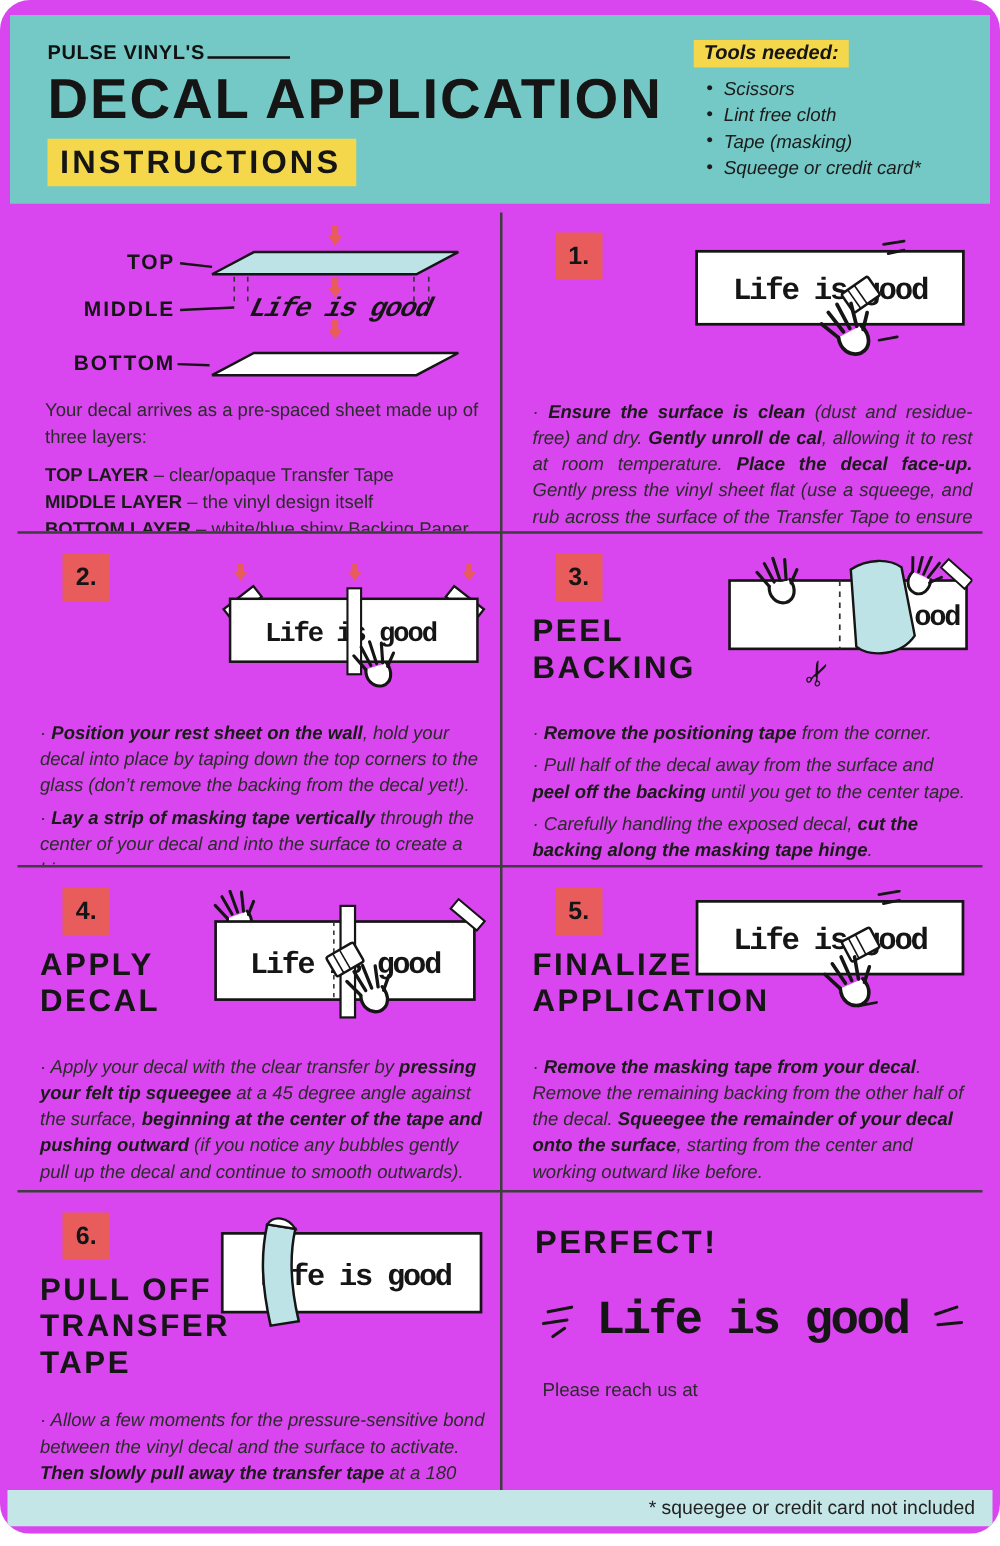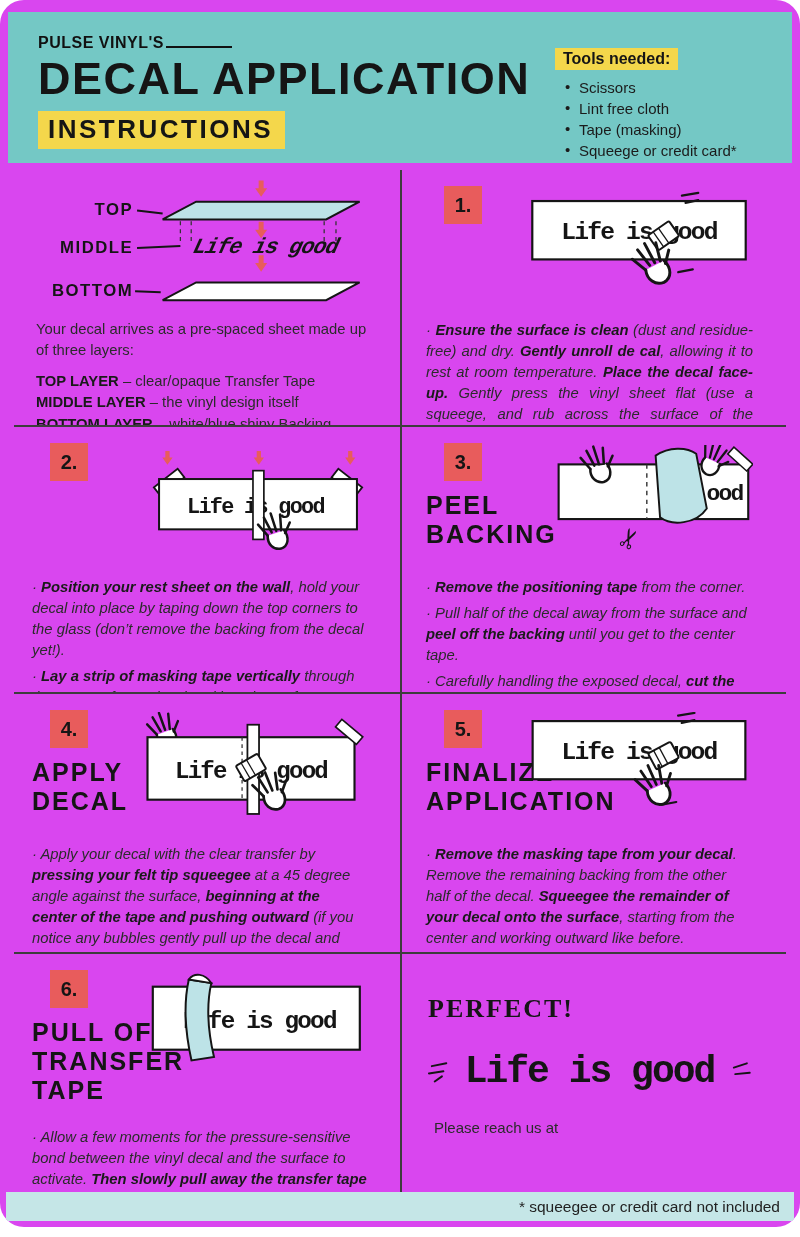--- a/index.html
+++ b/index.html
@@ -10,29 +10,29 @@
   html,body{background:#fff;}
   body{font-family:"Liberation Sans",sans-serif;color:var(--body);}
   .page{width:800px;height:1227px;position:relative;background:#d946ef;overflow:hidden;border-radius:24px;}
 
   
   .header{position:absolute;left:8px;right:8px;top:12px;height:151px;background:var(--teal);padding:22px 24px 0 30px;}
   .brand{font-size:16px;font-weight:700;letter-spacing:.5px;color:#111;}
   .brand-underline{display:inline-block;width:66px;border-bottom:2.5px solid #111;height:12px;margin-left:2px;}
   .page-title{font-size:45px;font-weight:800;letter-spacing:1.5px;color:#151515;margin-top:4px;line-height:1.0;}
   .badge{display:inline-block;background:var(--yellow);color:#151515;font-size:26px;font-weight:700;letter-spacing:2.5px;padding:3px 12px 4px 10px;margin-top:10px;}
-  .tools{position:absolute;top:36px;right:22px;width:215px;}
+  .tools{position:absolute;top:20px;right:22px;width:215px;font-style:italic;}
   .tools-title{display:inline-block;background:var(--yellow);font-size:16px;font-weight:700;padding:2px 8px;color:#151515;}
   .tools ul{list-style:none;margin:9px 0 0 10px;}
   .tools li{font-size:15px;color:#1b1b1b;margin-bottom:4px;padding-left:14px;position:relative;}
   .tools li::before{content:"•";position:absolute;left:0;top:-1px;}
 
   
   .grid{position:absolute;left:14px;right:14px;top:170px;display:grid;grid-template-columns:1fr 1fr;grid-template-rows:255px 267px 260px 250px;}
-  .cell{position:relative;overflow:hidden;padding:8px 33px 0 18px;}
+  .cell{position:relative;overflow:hidden;padding:8px 8px 0 18px;}
   .cell.rightcol{border-left:2px solid var(--line);padding-left:24px;}
   .cell.rowline{border-top:2px solid var(--line);}
 
   
   .step-head{position:relative;min-height:112px;}
   .num-badge{width:38px;height:38px;background:var(--red);color:#151515;font-size:20px;font-weight:800;display:flex;align-items:center;justify-content:center;margin:8px 0 10px 18px;}
   .step-title{font-size:25px;font-weight:800;letter-spacing:2px;line-height:1.16;color:#151515;white-space:pre-line;}
   .art{position:absolute;top:2px;right:0;}
   .step-body{margin-top:22px;font-style:italic;}
   .step-body p{font-size:14.8px;line-height:1.42;color:var(--body);margin-bottom:5px;}
@@ -40,21 +40,21 @@
   .justify p{text-align:justify;}
 
   
   .intro-art{display:block;margin:2px auto 0 auto;}
   .intro-para{font-size:14.8px;line-height:1.42;margin:9px 0 10px 4px;}
   .layers{margin-left:4px;}
   .layer-line{font-size:14.8px;line-height:1.45;}
   .layer-line .lname{font-weight:700;color:#1a1a1a;}
 
   
-  .perfect-title{font-size:26px;font-weight:800;letter-spacing:2px;color:#151515;margin:32px 0 0 2px;font-family:Liberation Serif, serif;}
+  .perfect-title{font-size:26px;font-weight:800;letter-spacing:2px;color:#151515;margin:16px 0 0 2px;}
   .perfect-decal{display:flex;align-items:center;justify-content:center;gap:14px;margin:26px 0 24px 0;}
   .perfect-decal .decal-word{font-family:"Liberation Mono",monospace;font-weight:700;font-size:38px;letter-spacing:-2px;color:#151515;white-space:nowrap;}
   .contact p{font-size:15px;line-height:1.42;margin:0 2px 14px 8px;}
 
   
   .footnote{position:absolute;left:6px;right:6px;bottom:6px;height:29px;background:var(--teal_light);font-size:15.5px;color:#222;text-align:right;line-height:29px;padding-right:14px;}
 
   
   .decal-svg-text{font-family:"Liberation Mono",monospace;font-weight:700;fill:#151515;}
   .diagram-label{font-family:"Liberation Sans",sans-serif;font-weight:800;font-size:17px;letter-spacing:1.5px;fill:#151515;}

